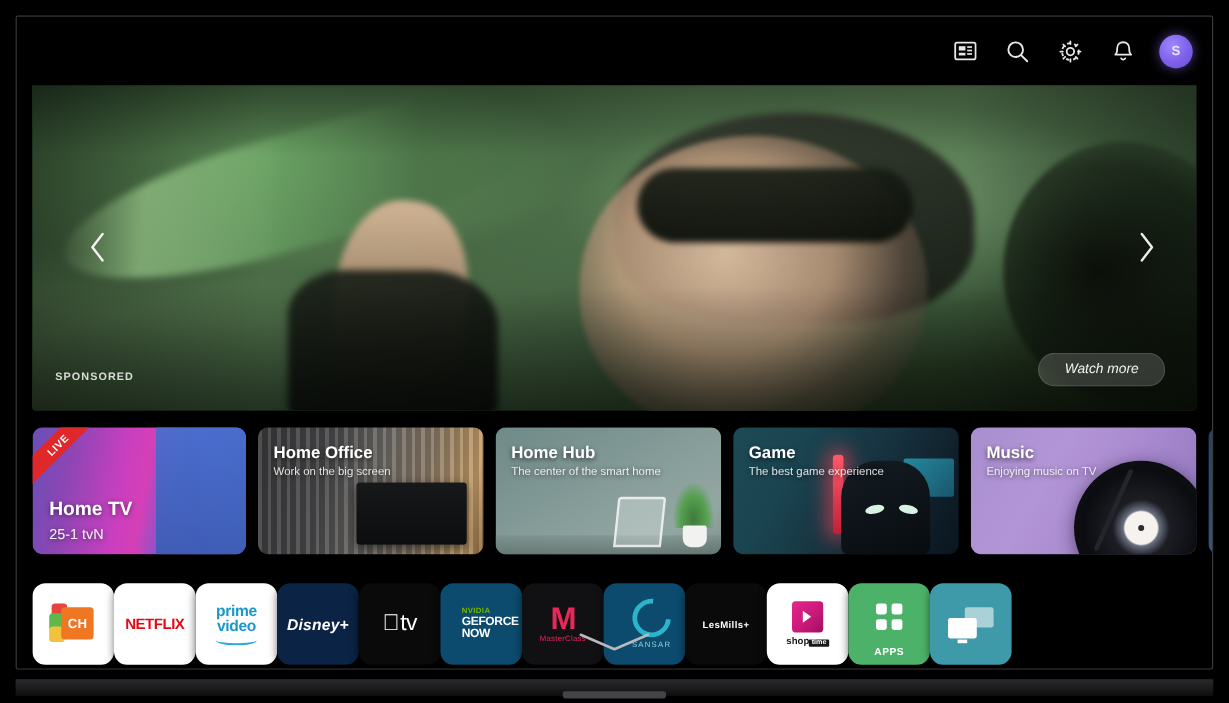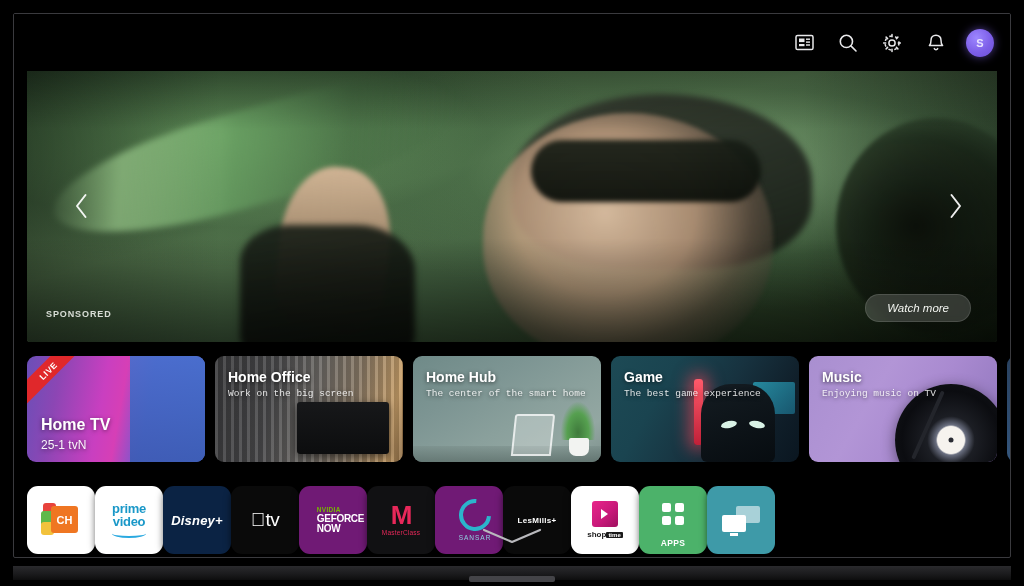--- a/index.html
+++ b/index.html
@@ -142,21 +142,20 @@
   .card.wide{ width:188px; }
   .card-title{
     position:absolute; left:13px; top:13px; z-index:5;
     color:#fff; font-size:14px; font-weight:bold;
     text-shadow:0 1px 4px rgba(0,0,0,0.65);
   }
   .card-sub{
     position:absolute; left:13px; top:32px; z-index:5;
     color:rgba(255,255,255,0.86); font-size:9.5px;
     text-shadow:0 1px 4px rgba(0,0,0,0.6);
-    font-family:Liberation Mono, monospace;
   }
   .card-art{ position:absolute; inset:0; }
 
   
   .art-livetv{
     background:linear-gradient(100deg,#6a4fb8 0%, #8c46b4 18%, #c93fc0 42%, #d63fb6 52%, #6f5bd0 66%, #4f6fd0 100%);
   }
   .art-livetv::after{
     content:""; position:absolute; right:0; top:0; width:42%; height:100%;
     background:linear-gradient(180deg,rgba(72,110,205,0.92),rgba(60,92,180,0.92));
@@ -265,21 +264,21 @@
     display:flex; align-items:center; overflow:hidden; z-index:20;
   }
   .app{
     position:relative; flex:0 0 auto; width:68px; height:68px;
     border-radius:11px; overflow:hidden; cursor:pointer;
     display:flex; align-items:center; justify-content:center;
     box-shadow:0 2px 7px rgba(0,0,0,0.55);
   }
   .app.white{ background:#fff; }
   .app.black{ background:#0a0a0a; }
-  .app.darkgray{ background:#701a75;padding-left:12px; }
+  .app.darkgray{ background:#0c4a6e;padding-left:12px; }
   .app.navy{ background:#0b2344; }
   .app.green{ background:#4cb26a; }
   .app.teal{ background:#3e9aa8; }
   .app.mcblack{ background:#111113; }
   .app-label{
     position:absolute; bottom:6px; left:0; width:100%;
     text-align:center; color:#fff; font-size:8.5px; font-weight:bold; letter-spacing:0.4px;
   }
 
   
@@ -517,20 +516,23 @@
 
       <div class="app white">
         <div class="ico-ch">
           <span class="sq r"></span>
             <span class="sq g"></span>
             <span class="sq y"></span>
           <span class="sq o">CH</span>
         </div>
       </div>
 
+      <div class="app white">
+        <div class="ico-netflix">NETFLIX</div>
+      </div>
 
       <div class="app white">
         <div class="ico-prime">
           <div class="l1">prime</div>
           <div class="l2">video</div>
           <div class="smile"></div>
         </div>
       </div>
 
       <div class="app navy">

